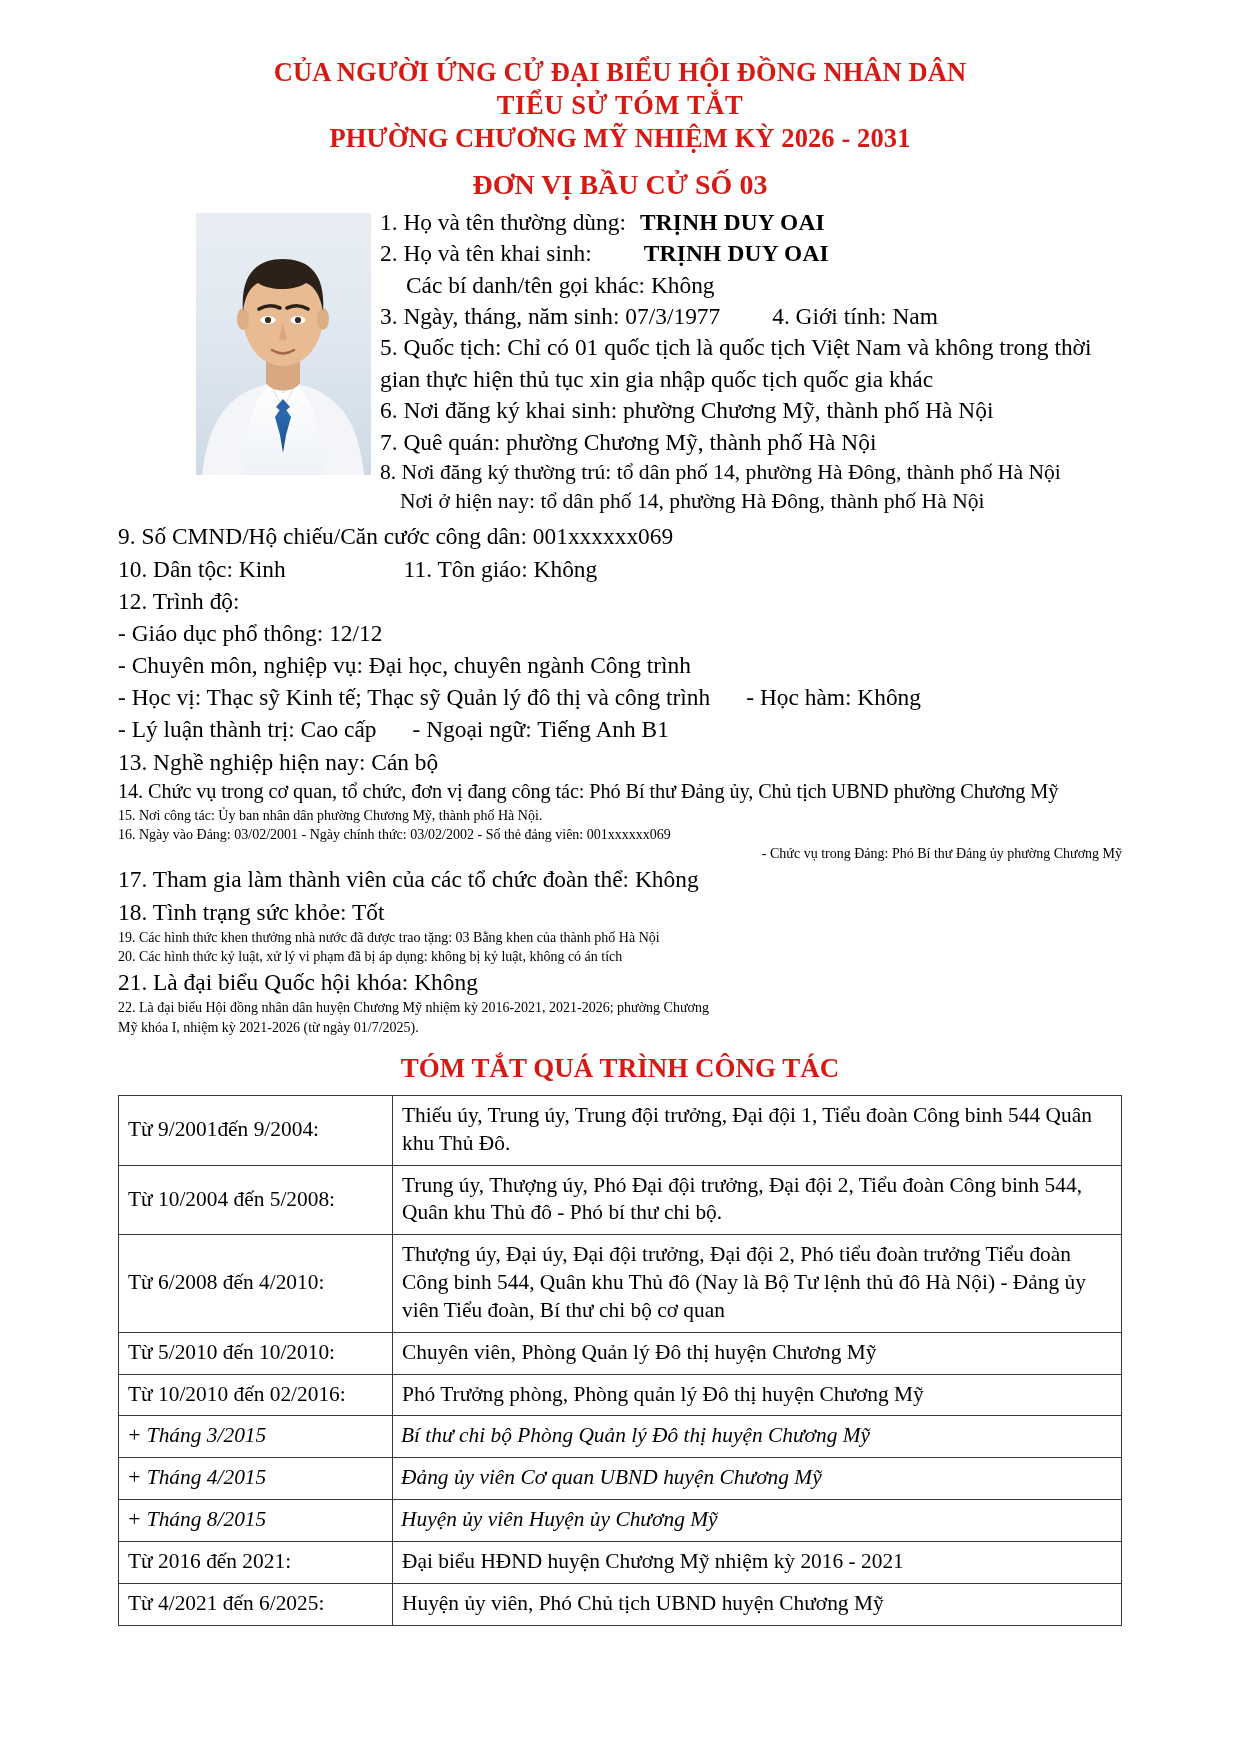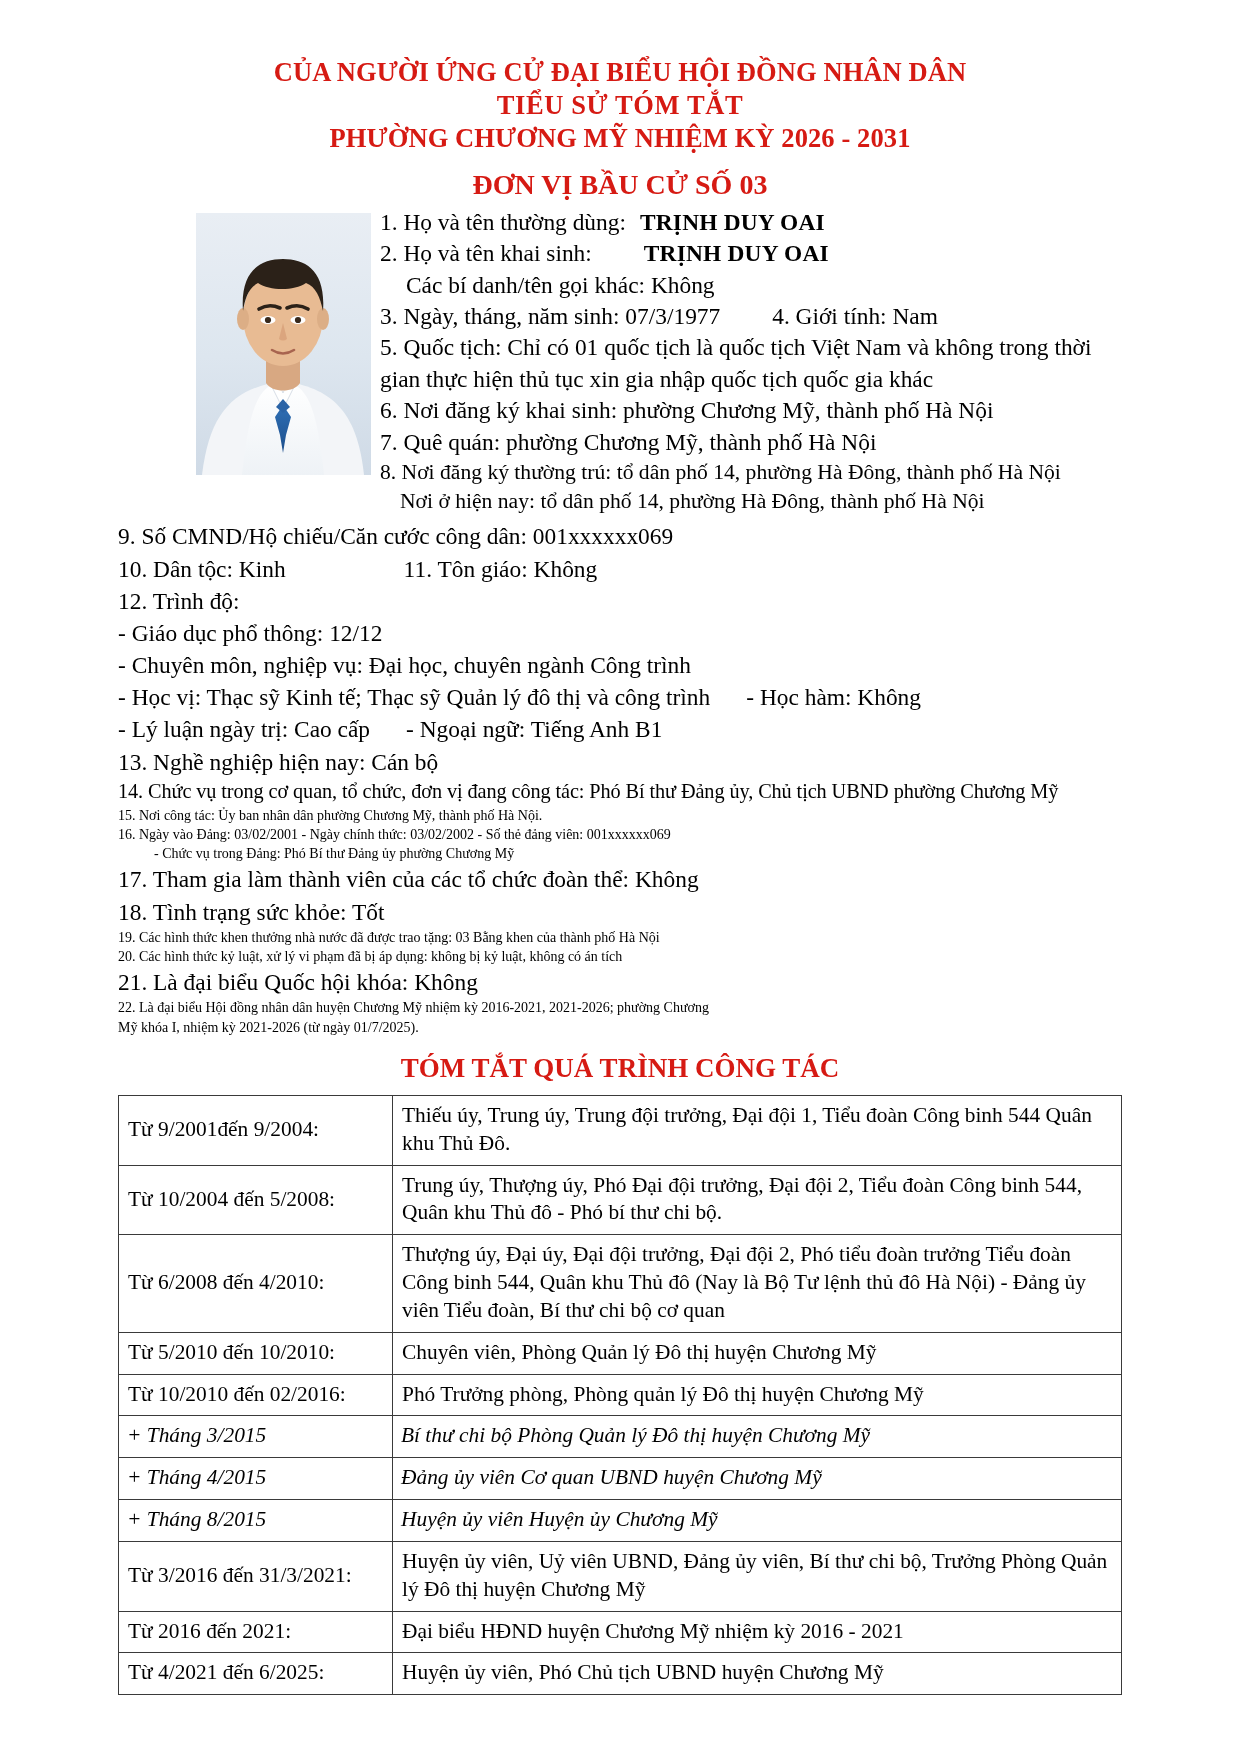--- a/index.html
+++ b/index.html
@@ -89,21 +89,21 @@
   .body-items .li { white-space: nowrap; }
   .body-items .li.tight { font-size: 14px; }
   .body-items .li.tight14 { font-size: 20.3px; letter-spacing: -0.1px; }
   .sp-religion { display: inline-block; width: 118px; }
   .two-col {
     display: flex;
     gap: 36px;
   }
   .two-col .right-part { padding-right: 92px; }
   .two-col .right-part.ngoai { padding-right: 42px; }
-  .sub-ind { padding-left: 36px; }
+  .sub-ind { padding-left: 36px; text-align: right; }
 
   
   .section-title {
     text-align: center;
     color: #d61a13;
     font-weight: bold;
     font-size: 27px;
     margin: 16px 0 11px 0;
   }
   table.work {
@@ -221,21 +221,21 @@
       <span>10. Dân tộc: Kinh</span><span class="sp-religion"></span><span>11. Tôn giáo:  Không</span>
     </div>
     <div class="li">12. Trình độ:</div>
     <div class="li">- Giáo dục phổ thông: 12/12</div>
     <div class="li">- Chuyên môn, nghiệp vụ: Đại học, chuyên ngành Công trình</div>
     <div class="li two-col">
       <span>- Học vị: Thạc sỹ Kinh tế; Thạc  sỹ Quản lý đô thị và công trình</span>
       <span class="right-part">- Học hàm: Không</span>
     </div>
     <div class="li two-col">
-      <span>- Lý luận ngày trị: Cao cấp</span>
+      <span>- Lý luận thành trị: Cao cấp</span>
       <span class="right-part ngoai">- Ngoại ngữ: Tiếng Anh B1</span>
     </div>
     <div class="li">13. Nghề nghiệp hiện nay: Cán bộ</div>
     <div class="li tight14">14. Chức vụ trong cơ quan, tổ chức, đơn vị đang công tác: Phó Bí thư Đảng ủy, Chủ tịch UBND phường Chương Mỹ</div>
     <div class="li tight">15. Nơi công tác: Ủy ban nhân dân phường Chương Mỹ, thành phố Hà Nội.</div>
     <div class="li tight">16. Ngày vào Đảng: 03/02/2001  - Ngày chính thức: 03/02/2002  - Số thẻ đảng viên: 001xxxxxx069</div>
     <div class="li tight sub-ind">- Chức vụ trong Đảng: Phó Bí thư Đảng ủy phường Chương Mỹ</div>
     <div class="li">17. Tham gia làm thành viên của các tổ chức đoàn thể: Không</div>
     <div class="li">18. Tình trạng sức khỏe: Tốt</div>
     <div class="li tight">19. Các hình thức khen thưởng nhà nước đã được trao tặng: 03 Bằng khen của thành phố Hà Nội</div>
@@ -275,24 +275,20 @@
         </tr>
         <tr class="italic-row">
           <td class="period">+ Tháng 4/2015</td>
           <td class="detail">Đảng ủy viên Cơ quan UBND huyện Chương Mỹ</td>
         </tr>
         <tr class="italic-row">
           <td class="period">+ Tháng 8/2015</td>
           <td class="detail">Huyện ủy viên Huyện ủy Chương Mỹ</td>
         </tr>
         <tr>
-          <td class="period">Từ 3/2016 đến 31/3/2021:</td>
-          <td class="detail">Huyện ủy viên, Uỷ viên UBND, Đảng ủy viên, Bí thư chi bộ, Trưởng Phòng Quản lý Đô thị huyện Chương Mỹ</td>
-        </tr>
-        <tr>
           <td class="period">Từ 2016  đến  2021:</td>
           <td class="detail">Đại biểu HĐND huyện Chương Mỹ nhiệm kỳ 2016 - 2021</td>
         </tr>
         <tr>
           <td class="period">Từ 4/2021 đến 6/2025:</td>
           <td class="detail">Huyện ủy viên, Phó Chủ tịch UBND huyện Chương Mỹ</td>
         </tr>
       </tbody>
   </table>
 

